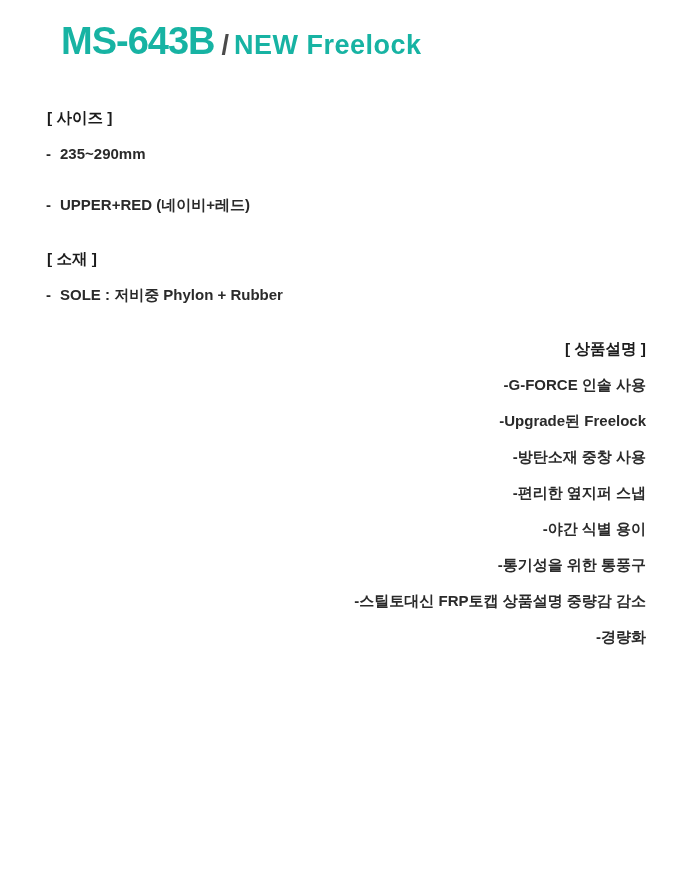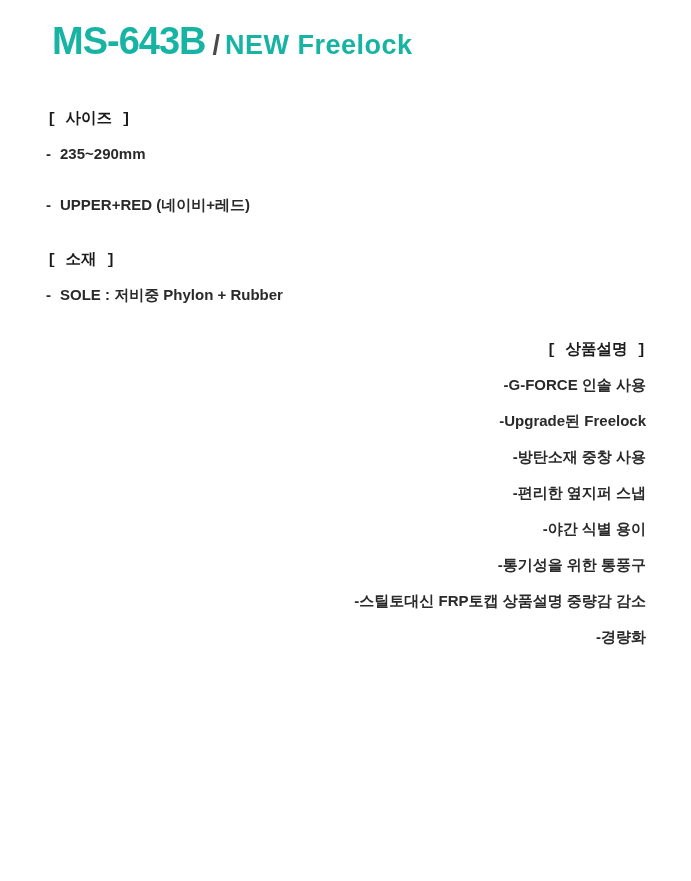--- a/index.html
+++ b/index.html
@@ -16,21 +16,21 @@
   }
   .page {
     position: relative;
     width: 691px;
     height: 881px;
     box-sizing: border-box;
     padding: 0;
   }
   .title {
     position: absolute;
-    left: 52px;
+    left: 61px;
     top: 22px;
     white-space: nowrap;
     line-height: 1;
   }
   .title .model {
     font-size: 38px;
     font-weight: bold;
     letter-spacing: -1px;
     color: #17b3a3;
     vertical-align: baseline;
@@ -61,21 +61,20 @@
   .section:last-child {
     margin-bottom: 0;
     text-align: right;
   }
   .section-head {
     font-size: 15.5px;
     font-weight: bold;
     color: #1b1b1b;
     margin: 0 0 16px 1px;
     letter-spacing: 0px;
-    font-family: Liberation Mono, monospace;
   }
   .item {
     font-size: 15px;
     color: #2a2a2a;
     margin: 0 0 16px 0;
     letter-spacing: 0px;
     white-space: nowrap;
     font-weight: bold;
   }
   .item:last-child {

